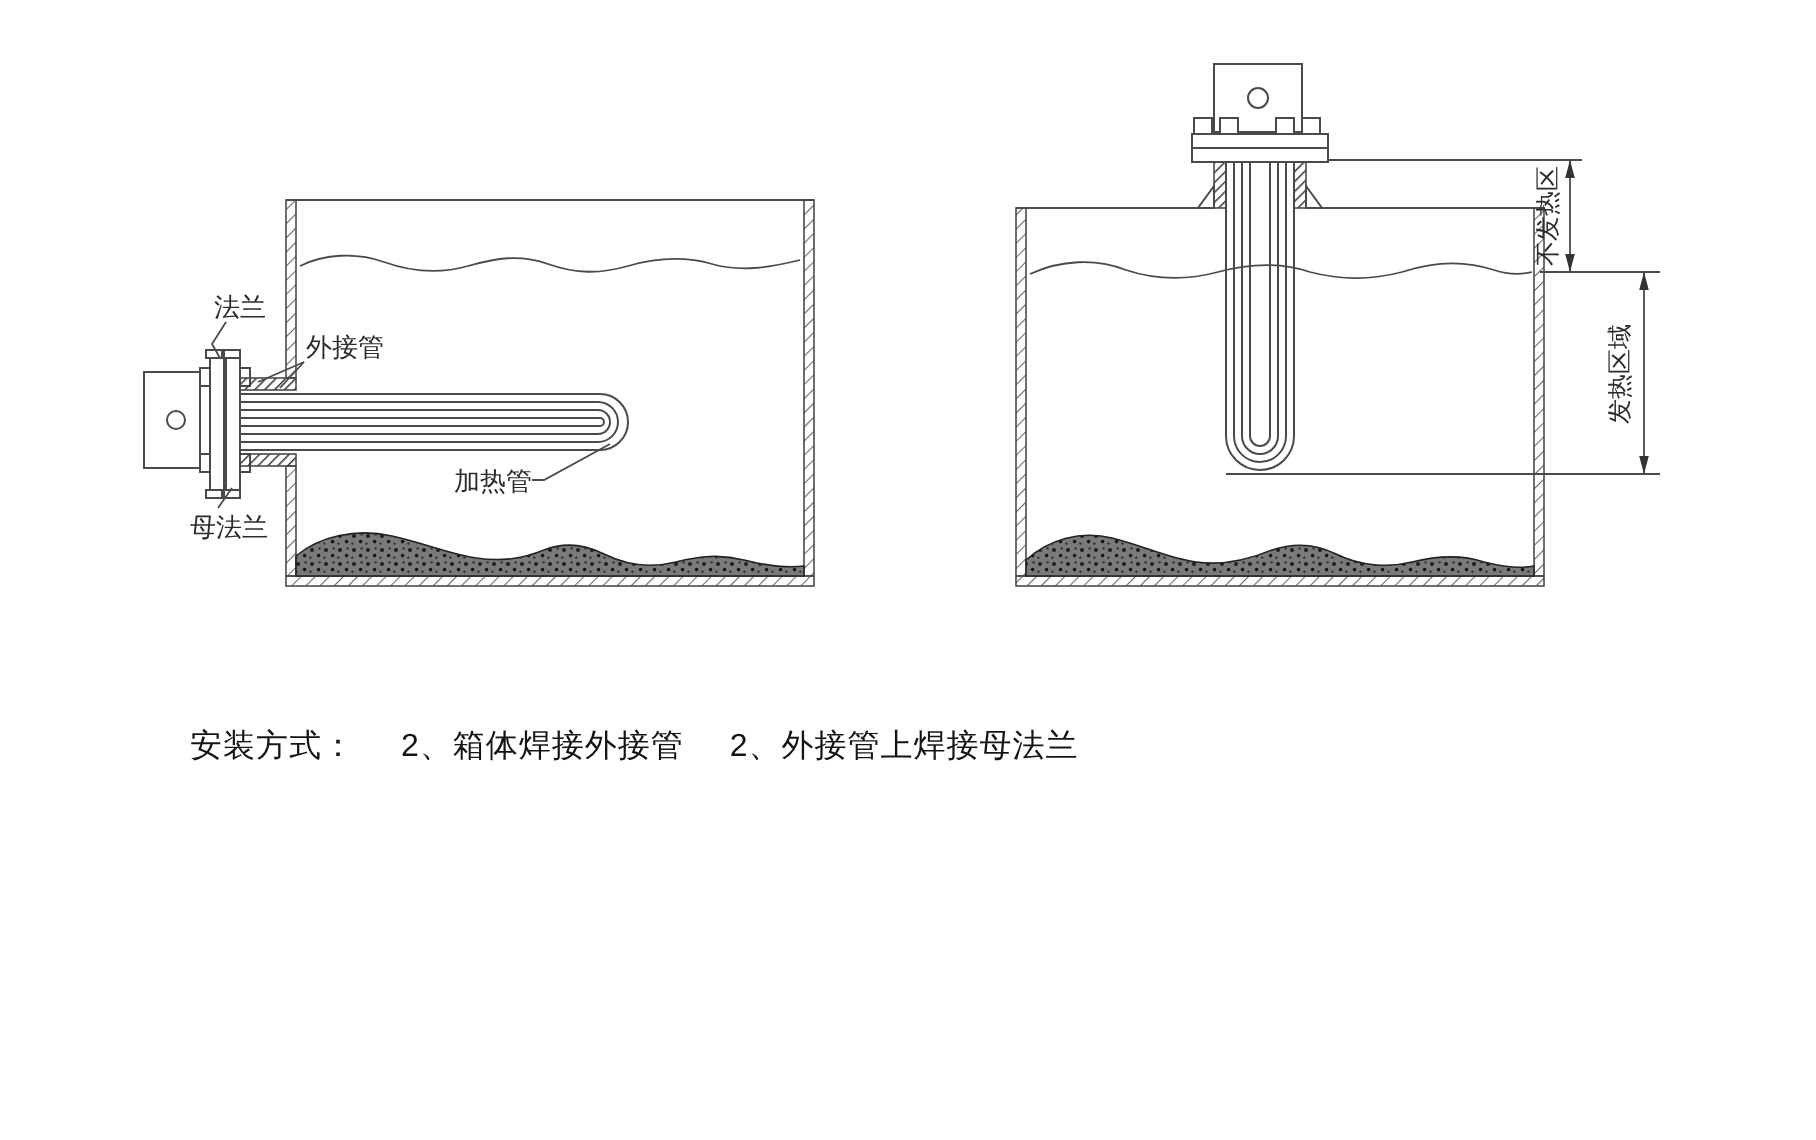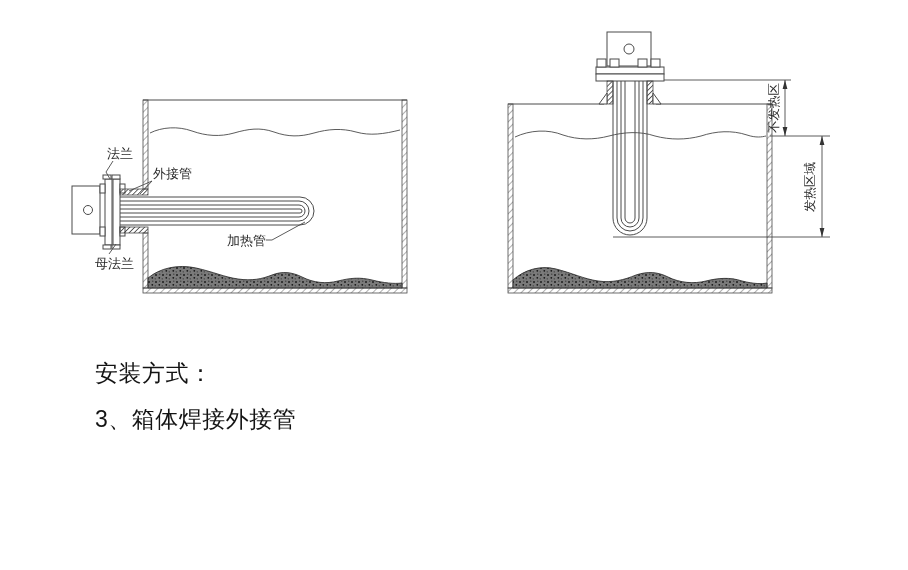--- a/index.html
+++ b/index.html
@@ -19,24 +19,23 @@
   .dim-label{
     font-family:"Liberation Sans", sans-serif;
     font-size:12.5px;
     fill:#2b2b2b;
   }
   .instructions{
     position:absolute;
     left:95px;
     top:362px;
     display:flex;
-    flex-direction:column;
     gap:23px;
     color:#141414;
-    font-size:23px;
+    font-size:16px;
     line-height:23px;
     letter-spacing:0.5px;
   }
   .instructions .line{white-space:nowrap;}
 </style>
 </head>
 <body>
 
 <div class="stage">
 
@@ -161,16 +160,17 @@
 
     <g stroke="none" fill="#2b2b2b">
       <text class="dim-label" x="778" y="108" text-anchor="middle" transform="rotate(-90 778 108)">不发热区</text>
       <text class="dim-label" x="814" y="187" text-anchor="middle" transform="rotate(-90 814 187)">发热区域</text>
     </g>
   </g>
 </svg>
 
 <div class="instructions">
   <div class="line">安装方式：</div>
-  <div class="line">3、箱体焊接外接管</div>
+  <div class="line">2、箱体焊接外接管</div>
+  <div class="line">2、外接管上焊接母法兰</div>
 </div>
 
 </div>
 
 </body></html>

